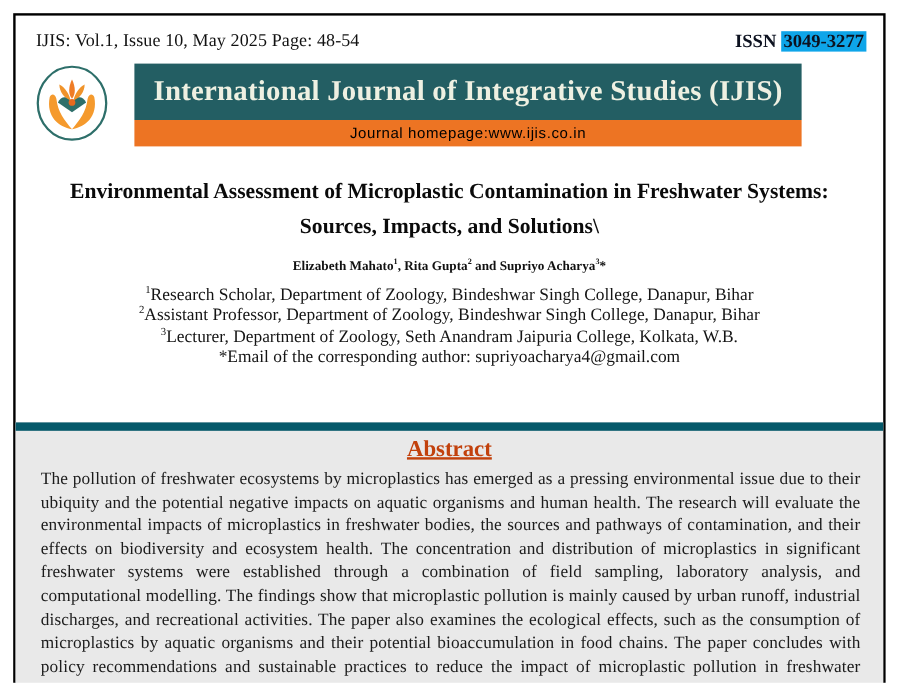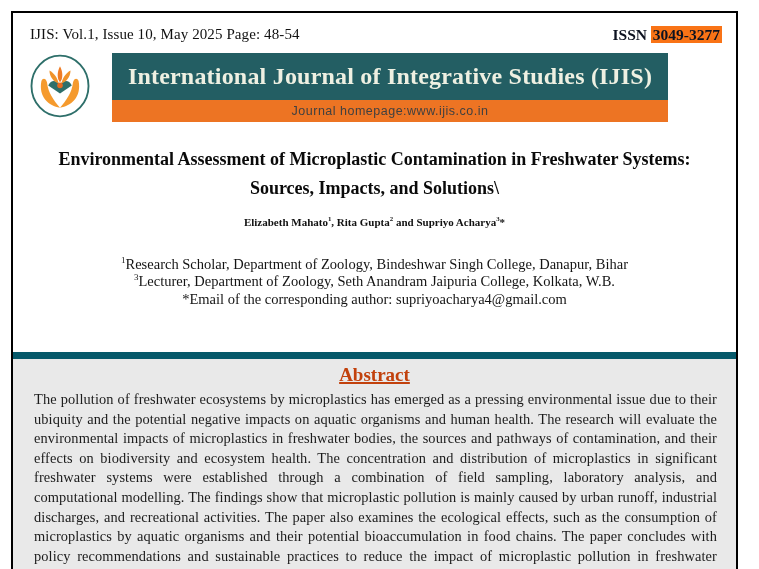--- a/index.html
+++ b/index.html
@@ -25,33 +25,33 @@
   .banner{position:relative;margin-top:9px;height:69px;}
   .logo-wrap{position:absolute;left:16px;top:0;width:62px;height:66px;}
   .banner-main{position:absolute;left:99px;top:0;width:556px;height:69px;display:flex;flex-direction:column;}
   .banner-teal{
     height:47px;display:flex;align-items:center;justify-content:center;
     color:#eef0e2;font-weight:bold;font-size:24px;letter-spacing:0.2px;
     font-family:"Liberation Serif", serif;white-space:nowrap;
   }
   .banner-orange{
     height:22px;display:flex;align-items:center;justify-content:center;
-    color:#404040;font-family:"Liberation Sans", sans-serif;
+    color:#000000;font-family:"Liberation Sans", sans-serif;
     font-size:12.5px;letter-spacing:0.5px;
   }
   
   .title{
     margin-top:23px;padding:0 28px;text-align:center;
     font-size:18px;font-weight:bold;line-height:28.5px;color:#0a0a0a;
   }
   .authors{
     margin-top:14px;text-align:center;font-weight:bold;font-size:11px;
   }
   .authors sup, .affil sup{font-size:0.62em;vertical-align:super;line-height:0;}
-  .affils{margin-top:28px;text-align:center;}
+  .affils{margin-top:10px;text-align:center;}
   .affil{font-size:14.5px;line-height:17.3px;color:#141414;}
   
   .abstract-box{
     position:absolute;left:0;top:339px;width:100%;height:261px;
     box-sizing:border-box;border-top:7px solid #05596a;background:#e9e9e9;
   }
   .abstract-head{
     margin-top:5px;text-align:center;font-size:19px;font-weight:bold;
     text-decoration:underline;text-decoration-thickness:2px;color:#c2410c;
   }
@@ -61,21 +61,21 @@
     letter-spacing:0.1px;
   }
 </style>
 </head>
 <body>
 
 <div class="frame">
 
   <div class="hdr">
     <div class="hdr-left">IJIS: Vol.1, Issue 10, May 2025 Page: 48-54</div>
-    <div class="hdr-right"><span>ISSN </span><span class="issn-hl" style="background-color: #f97316;">3049-3277</span></div>
+    <div class="hdr-right"><span>ISSN </span><span class="issn-hl" style="background-color: #0ea5e9;">3049-3277</span></div>
   </div>
 
   <div class="banner">
     <div class="logo-wrap">
       <svg viewBox="0 0 100 104" width="62" height="66">
         <ellipse cx="50" cy="52" rx="46" ry="49" fill="#ffffff" stroke="#2e6f6a" stroke-width="3"></ellipse>
         <path d="M20 44 C 15 70, 32 84, 50 87 C 40 75, 31 64, 29 46 C 27 39, 22 39, 20 44 Z" fill="#f59a2d"></path>
         <path d="M80 44 C 85 70, 68 84, 50 87 C 60 75, 69 64, 71 46 C 73 39, 78 39, 80 44 Z" fill="#f59a2d"></path>
         <path d="M50 64 L31 51 C 36 40 47 43 50 52 Z" fill="#2e6f6a"></path>
         <path d="M50 64 L69 51 C 64 40 53 43 50 52 Z" fill="#2e6f6a"></path>
@@ -90,20 +90,21 @@
       <div class="banner-orange" style="background-color: rgb(237, 116, 35);">Journal homepage:www.ijis.co.in</div>
     </div>
   </div>
 
   <div class="title">Environmental Assessment of Microplastic Contamination in Freshwater Systems: Sources, Impacts, and Solutions\</div>
 
   <div class="authors"><span>Elizabeth Mahato</span><sup>1</sup><span>, </span><span>Rita Gupta</span><sup>2</sup><span> and </span><span>Supriyo Acharya</span><sup>3</sup><span>*</span></div>
 
   <div class="affils">
     <div class="affil"><sup>1</sup><span>Research Scholar, Department of Zoology, Bindeshwar Singh College, Danapur, Bihar</span></div>
+    <div class="affil"><sup>2</sup><span>Assistant Professor, Department of Zoology, Bindeshwar Singh College, Danapur, Bihar</span></div>
     <div class="affil"><sup>3</sup><span>Lecturer, Department of Zoology, Seth Anandram Jaipuria College, Kolkata, W.B.</span></div>
     <div class="affil"><sup></sup><span>*Email of the corresponding author: supriyoacharya4@gmail.com</span></div>
   </div>
 
   <div class="abstract-box" style="background-color: rgb(233, 233, 233);">
     <div class="abstract-head">Abstract</div>
     <p class="abstract-body">The pollution of freshwater ecosystems by microplastics has emerged as a pressing environmental issue due to their ubiquity and the potential negative impacts on aquatic organisms and human health. The research will evaluate the environmental impacts of microplastics in freshwater bodies, the sources and pathways of contamination, and their effects on biodiversity and ecosystem health. The concentration and distribution of microplastics in significant freshwater systems were established through a combination of field sampling, laboratory analysis, and computational modelling. The findings show that microplastic pollution is mainly caused by urban runoff, industrial discharges, and recreational activities. The paper also examines the ecological effects, such as the consumption of microplastics by aquatic organisms and their potential bioaccumulation in food chains. The paper concludes with policy recommendations and sustainable practices to reduce the impact of microplastic pollution in freshwater habitats.</p>
   </div>
 
 </div>

